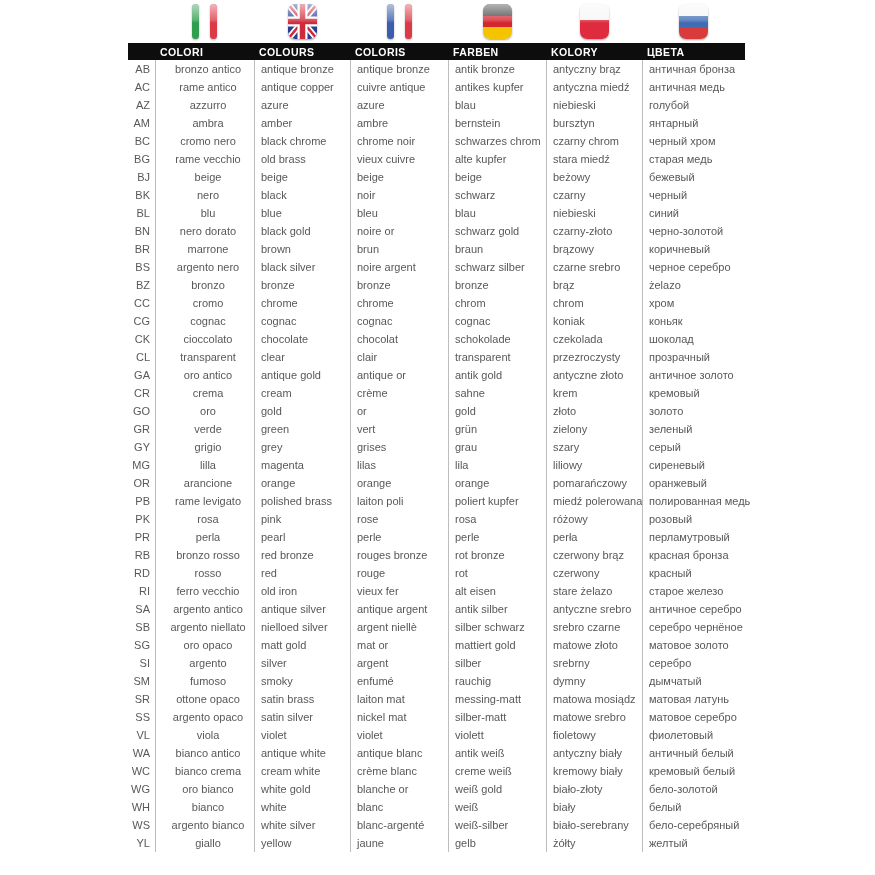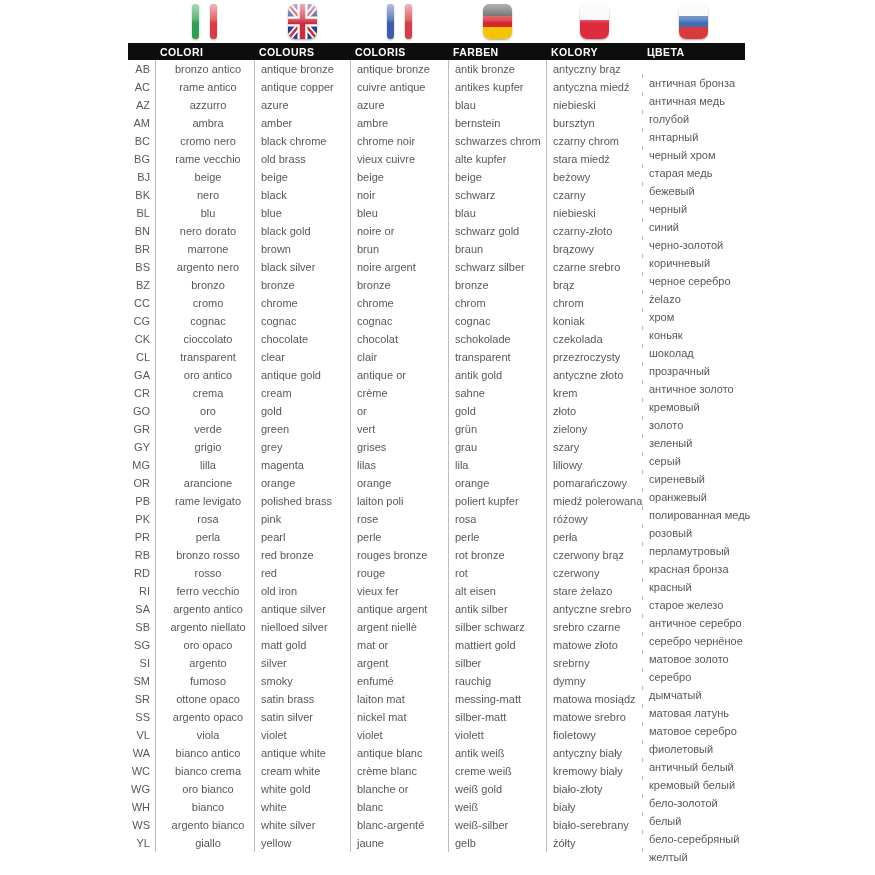--- a/index.html
+++ b/index.html
@@ -50,21 +50,21 @@
   .h-de { width: 98px; } .h-pl { width: 96px; } .h-ru { width: 103px; }
 
   
   .table-body { width: 640px; }
   .row { display: flex; height: 18px; }
   .cell { box-sizing: border-box; font-size: 11px; line-height: 18px; color: #57585a;
           white-space: nowrap; overflow: visible; }
   .c-code { width: 27px; text-align: right; padding-right: 5px; }
   .c-lang { border-left: 1px solid #bdbdbd; padding-left: 6px; }
   .c-it { width: 99px; text-align: center; } .c-en { width: 96px; } .c-fr { width: 98px; }
-  .c-de { width: 98px; } .c-pl { width: 96px; } .c-ru { width: 110px; margin-top: 14px; }
+  .c-de { width: 98px; } .c-pl { width: 96px; } .c-ru { width: 110px; }
 </style>
 </head>
 <body>
 
 <div class="sheet">
   <div class="color-table">
 
     <div class="flags-row">
       <div class="flag-cell fc-it">
         <div class="flag flag-tri flag-it">

